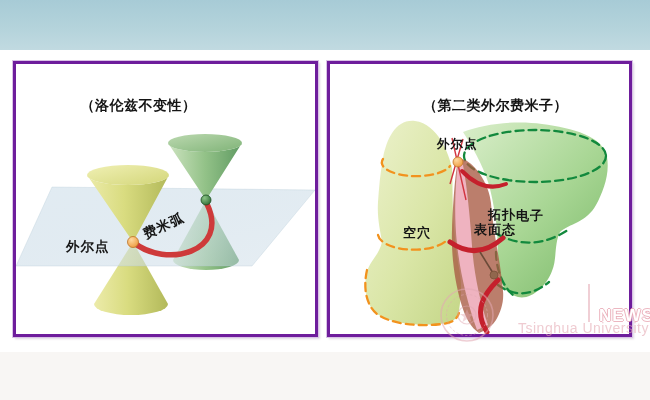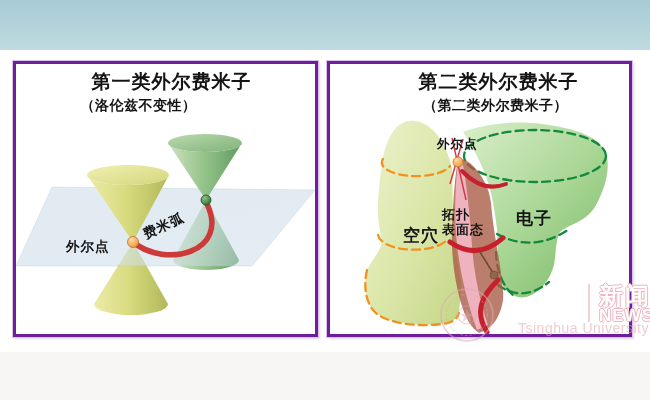--- a/index.html
+++ b/index.html
@@ -36,22 +36,22 @@
   .panel.left .ptitle{transform:translateX(6px);}
   .panel.left .psubtitle{transform:translateX(-27px);}
   .panel.right .ptitle{transform:translateX(19px);}
   .panel.right .psubtitle{transform:translateX(16px);}
   .diagram{position:absolute;inset:0;width:299px;height:270px;}
   .lbl{
     position:absolute;font-weight:bold;color:#151515;white-space:nowrap;
     font-size:13.5px;letter-spacing:1px;
   }
   .lbl-fermi-arc{transform:rotate(-24deg);transform-origin:left center;}
-  .lbl-surface{width:74px;text-align:left;white-space:normal;line-height:15px;font-size:13px;}
-  .lbl-pocket{font-size:17px;}
+  .lbl-surface{width:74px;text-align:right;white-space:normal;line-height:15px;font-size:13px;}
+  .lbl-pocket{font-size:13px;}
   
   .watermark{position:absolute;left:430px;top:278px;width:225px;height:66px;pointer-events:none;}
   .wm-seal{position:absolute;left:8px;top:8px;}
   .wm-cn{
     position:absolute;left:64px;top:4px;font-size:28px;font-style:italic;font-weight:bold;
     color:rgba(228,168,178,.62);letter-spacing:3px;
   }
   .wm-en{
     position:absolute;left:88px;top:42px;font-size:14px;
     color:rgba(228,168,178,.6);letter-spacing:.5px;
@@ -127,21 +127,20 @@
       <ellipse cx="112" cy="111" rx="41" ry="10" fill="url(#yTop)"></ellipse>
       <path d="M152,79 L190,136 L226,79 A37,9 0 0 1 152,79 Z" fill="url(#gGrad)"></path>
       <ellipse cx="189" cy="79" rx="37" ry="9" fill="url(#gTop)"></ellipse>
 
       <path d="M117,178 C150,205 214,188 191,140" fill="none" stroke="#ce3a3a" stroke-width="5.5" stroke-linecap="round"></path>
 
       <circle cx="117" cy="178" r="5.5" fill="url(#dotOrange)" stroke="#bd7226" stroke-width="0.8"></circle>
       <circle cx="190" cy="136" r="5" fill="url(#dotGreen)" stroke="#1c4f22" stroke-width="0.8"></circle>
     </svg>
 
-    <div class="ptitle">第一类外尔费米子</div>
     <div class="psubtitle">（洛伦兹不变性）</div>
     <div class="lbl" style="left:50px;top:174px;">外尔点</div>
     <div class="lbl lbl-fermi-arc" style="left:128px;top:162px;">费米弧</div>
   </div>
 </div>
 
 <div class="panel right">
   <div class="panel-inner">
     <svg class="diagram" viewBox="0 0 299 270">
       <defs>
@@ -196,36 +195,34 @@
         <path d="M168,216 C154,230 143,246 157,268" stroke-width="5"></path>
       </g>
       <line x1="150" y1="188" x2="163" y2="209" stroke="#6b4a38" stroke-width="1.6"></line>
       <circle cx="164" cy="211" r="4" fill="#91674d" stroke="#7a5038" stroke-width="0.8"></circle>
 
       <line x1="122" y1="74" x2="136" y2="136" stroke="#d2343f" stroke-width="1.4"></line>
       <line x1="133" y1="75" x2="120" y2="120" stroke="#d2343f" stroke-width="1.4"></line>
       <circle cx="128" cy="98" r="5" fill="url(#dotOrange2)" stroke="#c0762a" stroke-width="0.8"></circle>
     </svg>
 
-    <div class="ptitle">第二类外尔费米子</div>
     <div class="psubtitle">（第二类外尔费米子）</div>
     <div class="lbl" style="left:107px;top:72px;font-size:12.5px;">外尔点</div>
     <div class="lbl lbl-pocket" style="left:73px;top:160px;">空穴</div>
     <div class="lbl lbl-pocket" style="left:186px;top:143px;">电子</div>
     <div class="lbl lbl-surface" style="left:112px;top:143px;">
       <span>拓扑</span><br>
       <span>表面态</span>
     </div>
   </div>
 </div>
 
 <div class="watermark">
   <svg class="wm-seal" width="58" height="58" viewBox="0 0 58 58">
     <circle cx="29" cy="29" r="26" fill="none" stroke="rgba(226,168,178,0.55)" stroke-width="1.6"></circle>
     <circle cx="29" cy="29" r="20.5" fill="none" stroke="rgba(226,168,178,0.5)" stroke-width="1" stroke-dasharray="2.5 2"></circle>
     <circle cx="29" cy="29" r="9" fill="none" stroke="rgba(226,168,178,0.5)" stroke-width="1.2"></circle>
     <path d="M29,23 L31,28 L36,28 L32,31 L33.5,36 L29,33 L24.5,36 L26,31 L22,28 L27,28 Z" fill="rgba(226,168,178,0.45)"></path>
   </svg>
   <div class="wm-en">Tsinghua University</div>
   <div class="wm-divider"></div>
-  <div class="wm-news-cn">新闻</div>
   <div class="wm-news-en">NEWS</div>
 </div>
 
 </body></html>

